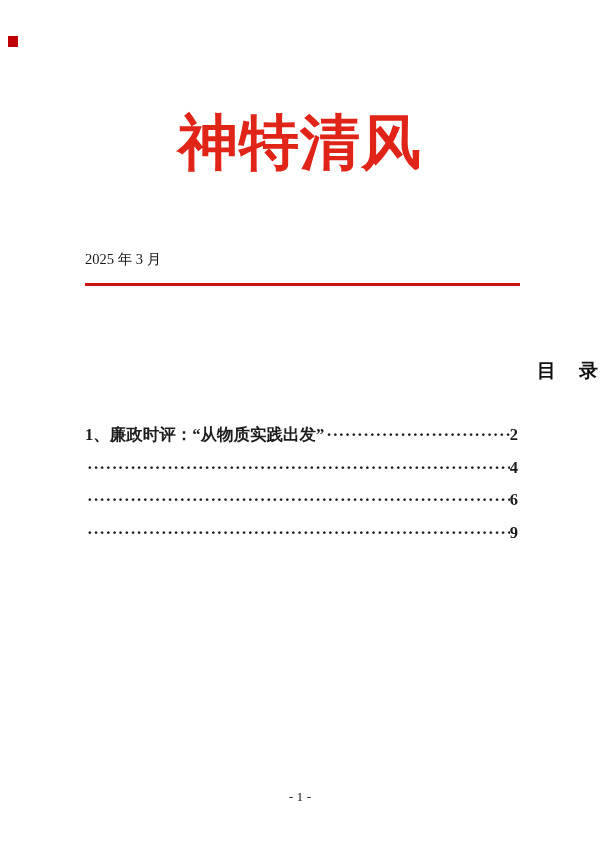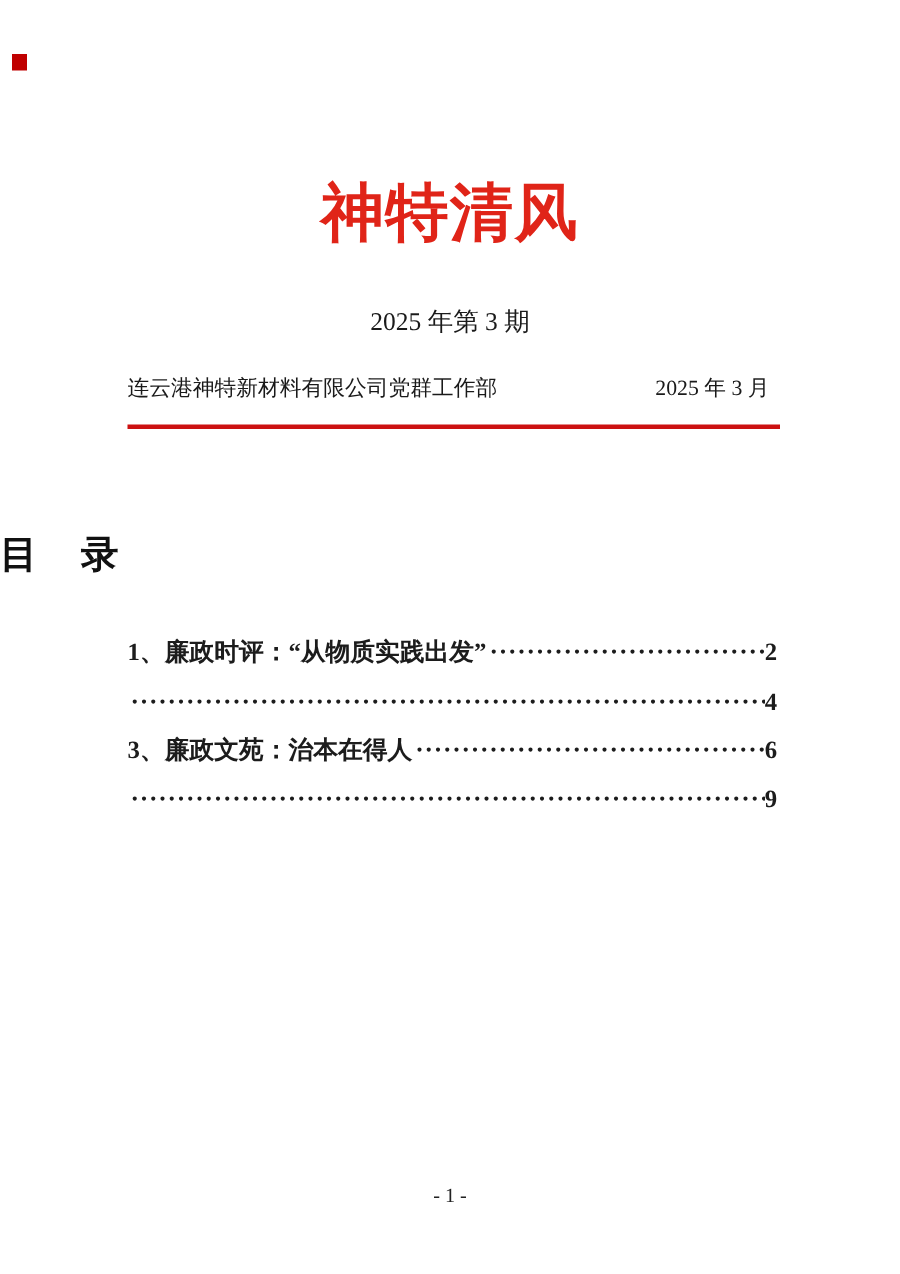--- a/index.html
+++ b/index.html
@@ -16,21 +16,21 @@
     position: absolute;
     left: 8px; top: 36px;
     width: 10px; height: 11px;
     background: #c00000;
   }
   .masthead {
     position: absolute;
     top: 108px; left: 0;
     width: 100%;
     text-align: center;
-    font-size: 42px;
+    font-size: 60px;
     line-height: 70px;
     font-weight: 600;
     letter-spacing: 1px;
     color: #e02418;
     white-space: nowrap;
   }
   .issue-line {
     position: absolute;
     top: 203px; left: 0;
     width: 100%;
@@ -53,22 +53,22 @@
     position: absolute;
     top: 283px; left: 85px;
     width: 435px;
     height: 3px;
     background: #cc1111;
   }
   .toc-heading {
     position: absolute;
     top: 352px; left: 0;
     width: 100%;
-    text-align: left;
-    font-size: 25px;
+    text-align: right;
+    font-size: 19px;
     line-height: 38px;
     font-weight: bold;
     letter-spacing: 2px;
     color: #111111;
   }
   .toc-list {
     position: absolute;
     top: 419px; left: 85px;
     width: 433px;
   }
@@ -106,43 +106,40 @@
 </style>
 </head>
 <body>
 
 <div class="page">
 
   <div class="corner-mark"></div>
 
   <div class="masthead">神特清风</div>
 
-  <div class="issue-line">2025 年第 3 期</div>
 
   <div class="pub-row">
-    <span>连云港神特新材料有限公司党群工作部</span>
     <span>2025 年 3 月</span>
   </div>
 
   <div class="red-rule"></div>
 
   <div class="toc-heading">目　录</div>
 
   <div class="toc-list">
     <div class="toc-row">
       <span class="toc-label">1、廉政时评：“从物质实践出发”</span>
       <span class="toc-leader">····················································································</span>
       <span class="toc-page">2</span>
     </div>
     <div class="toc-row">
       <span class="toc-leader">····················································································</span>
       <span class="toc-page">4</span>
     </div>
     <div class="toc-row">
-      <span class="toc-label">3、廉政文苑：治本在得人</span>
       <span class="toc-leader">····················································································</span>
       <span class="toc-page">6</span>
     </div>
     <div class="toc-row">
       <span class="toc-leader">····················································································</span>
       <span class="toc-page">9</span>
     </div>
   </div>
 
   <div class="footer-page-num">- 1 -</div>

